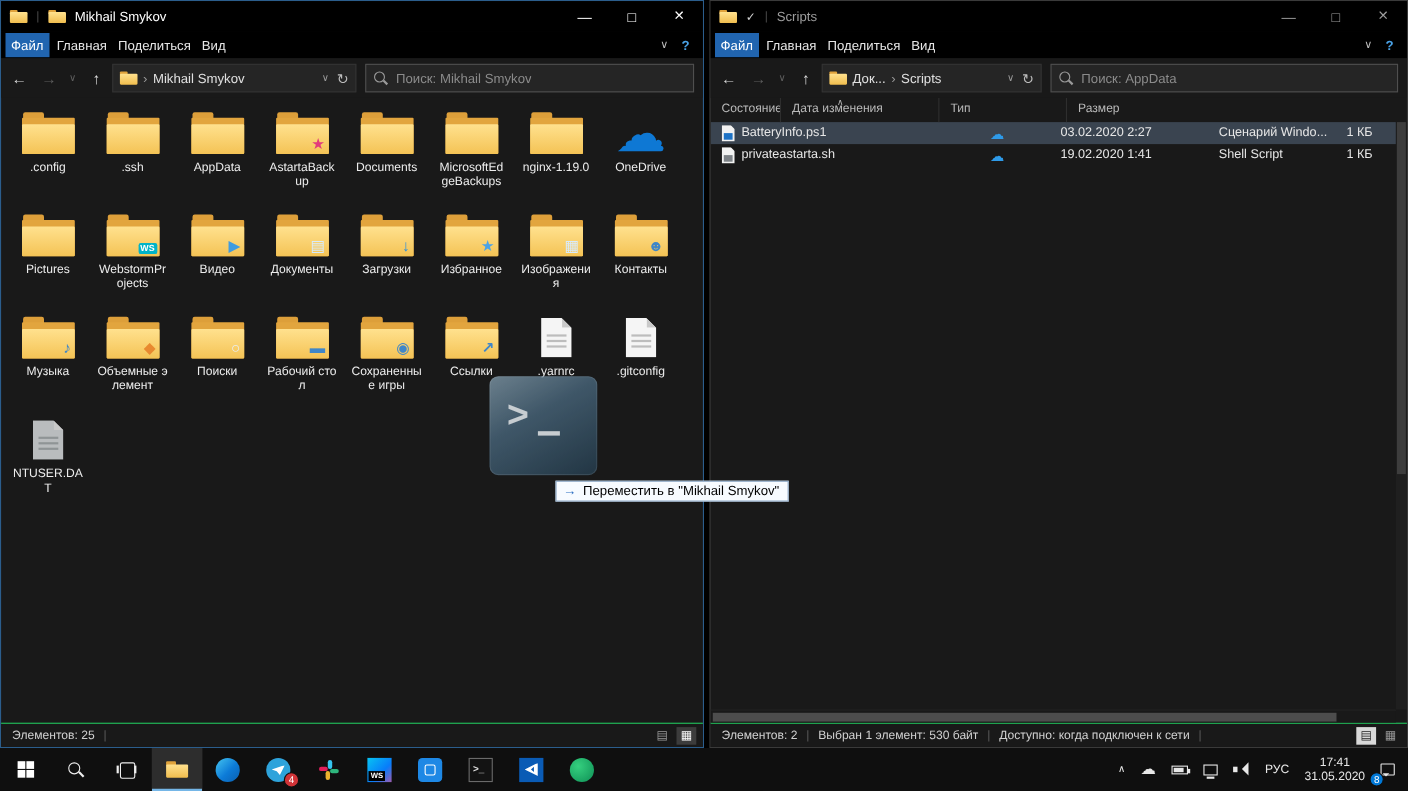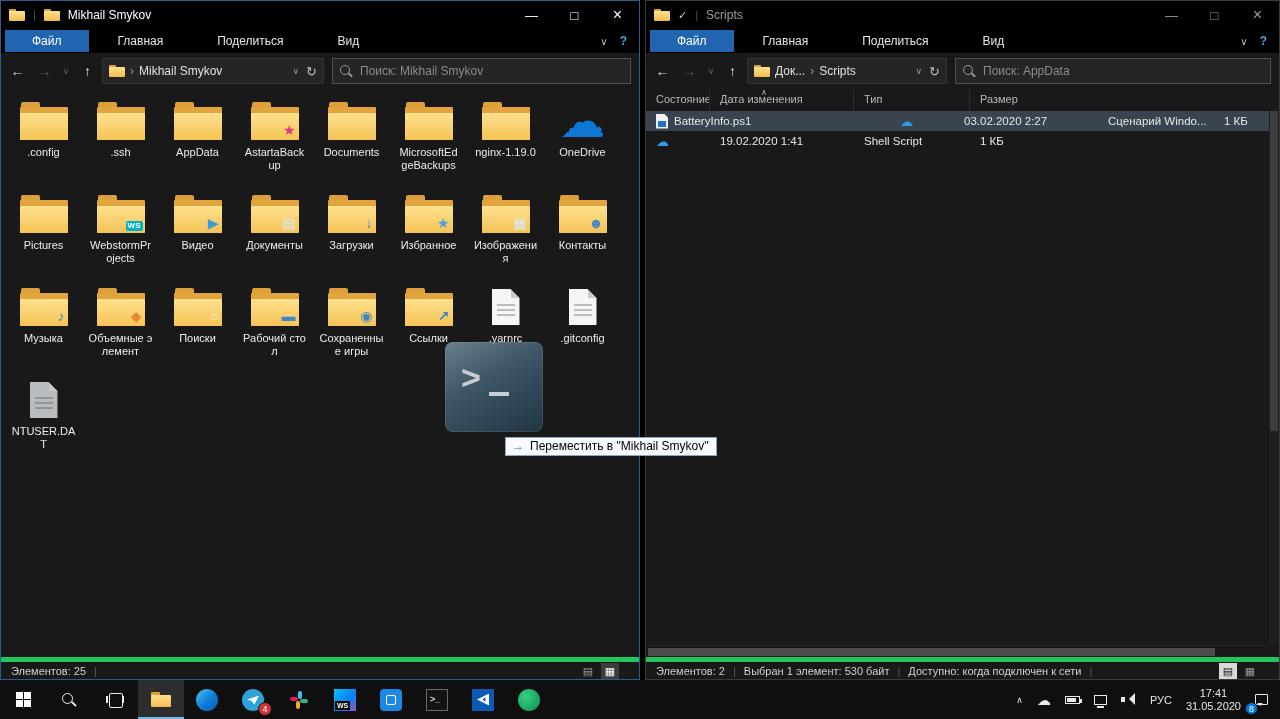--- a/index.html
+++ b/index.html
@@ -22,21 +22,21 @@
         background:transparent; border:none; color:#fff; font-size:13px; }
   .wc.close { font-size:16px; }
   .window.right .wc { color:#9d9d9d; }
 
   .mini-folder { position:relative; width:16px; height:12px; display:inline-block; }
   .mini-folder::before { content:''; position:absolute; top:0; left:0; width:7px; height:3px; background:#e0a33c; border-radius:1px 1px 0 0; }
   .mini-folder::after  { content:''; position:absolute; top:2px; left:0; right:0; bottom:0; background:linear-gradient(#ffe18e,#f0bd4e); border-radius:1px; }
   .mini-check { color:#cfcfcf; font-size:11px; }
 
   .ribbon { height:24px; background:#000; display:flex; align-items:stretch; padding-left:4px; flex:0 0 auto; }
-  .tab { border:none; background:transparent; color:#e6e6e6; font-size:12px; padding:0 27px; }
+  .tab { border:none; background:transparent; color:#e6e6e6; font-size:12px; padding:0 5px; }
   .tab.file { background:#2165b0; color:#fff; margin:1px 2px 1px 0; }
   .ribbon-right { margin-left:auto; display:flex; align-items:center; gap:12px; padding-right:12px; }
   .ribbon-chevron { color:#bfbfbf; font-size:10px; }
   .ribbon-help { color:#4aa3e8; font-size:12px; font-weight:bold; }
 
   .navbar { height:36px; display:flex; align-items:center; padding:0 8px 0 4px; gap:2px; flex:0 0 auto; background:#191919; }
   .nav-btn { width:25px; height:26px; background:none; border:none; color:#dcdcdc; font-size:14px; }
   .nav-btn.dim { color:#5f5f5f; }
   .nav-btn.sm { width:14px; font-size:9px; }
   .addressbar { width:222px; height:26px; background:#252525; border:1px solid #333; display:flex;
@@ -103,22 +103,22 @@
                clip-path:polygon(0 0,8px 0,12px 4px,12px 15px,0 15px); }
   .mini-file.ps1::after { content:''; position:absolute; left:2px; top:7px; width:8px; height:6px; background:#1e73c6; }
   .mini-file.sh::after  { content:''; position:absolute; left:2px; top:7px; width:8px; height:6px; background:#7d8287; }
 
   .vscroll { position:absolute; right:0; top:22px; bottom:12px; width:10px; background:#1f1f1f; }
   .vscroll .vthumb { position:absolute; left:1px; right:1px; top:0; height:60%; background:#3d3d3d; }
   .hscroll { margin-top:auto; height:12px; position:relative; background:#191919; border-top:1px solid #232323; flex:0 0 auto; }
   .hscroll .hthumb { position:absolute; left:2px; top:2px; height:8px; width:91%; background:#4d4d4d; }
 
   
-  .statusbar { height:22px; border-top:5px solid #22c55e; background:#191919; display:flex; align-items:center;
-               padding:0 20px 0 10px; font-size:11px; color:#d0d0d0; flex:0 0 auto; }
+  .statusbar { height:22px; border-top:1px solid #22c55e; background:#191919; display:flex; align-items:center;
+               padding:0 6px 0 10px; font-size:11px; color:#d0d0d0; flex:0 0 auto; }
   .sb-sep { color:#5a5a5a; margin:0 8px; }
   .sb-right { margin-left:auto; display:flex; gap:4px; }
   .view-btn { width:18px; height:16px; border:none; background:transparent; color:#9a9a9a; font-size:11px; line-height:16px; }
   .view-btn.on { background:#3c3c3c; color:#fff; }
   .view-btn.hl { background:#d9d9d9; color:#222; }
 
   
   .taskbar { position:absolute; left:0; bottom:0; width:1280px; height:39px; background:#0f0f0f;
              display:flex; align-items:stretch; z-index:100; }
   .tb-btn { width:46px; display:flex; align-items:center; justify-content:center; position:relative; background:transparent; border:none; }
@@ -559,20 +559,24 @@
               <span>BatteryInfo.ps1</span>
             </div>
             <div class="cell c-status">
               <span class="cloud-st">☁</span>
             </div>
             <div class="cell c-date">03.02.2020 2:27</div>
             <div class="cell c-type">Сценарий Windo...</div>
             <div class="cell c-size">1 КБ</div>
           </div>
           <div class="frow">
+            <div class="cell name c-name">
+              <span class="mini-file sh"></span>
+              <span>privateastarta.sh</span>
+            </div>
             <div class="cell c-status">
               <span class="cloud-st">☁</span>
             </div>
             <div class="cell c-date">19.02.2020 1:41</div>
             <div class="cell c-type">Shell Script</div>
             <div class="cell c-size">1 КБ</div>
           </div>
         </div>
       <div class="hscroll">
         <div class="hthumb"></div>

